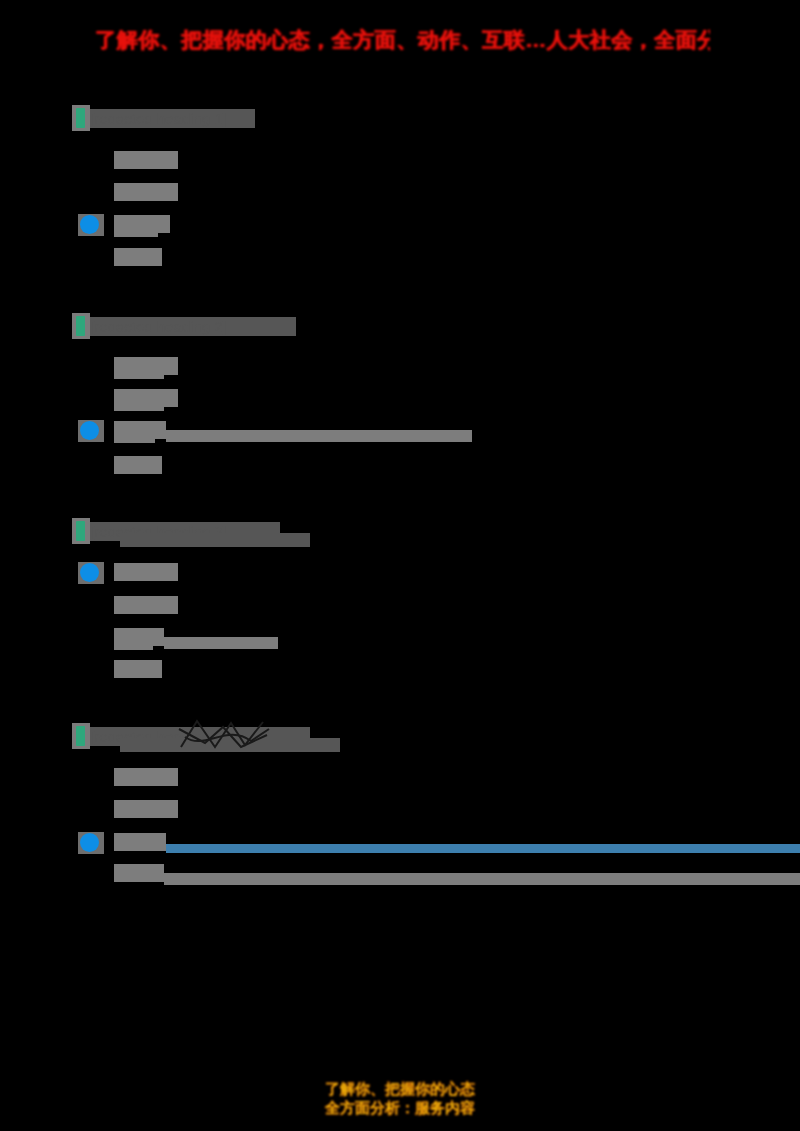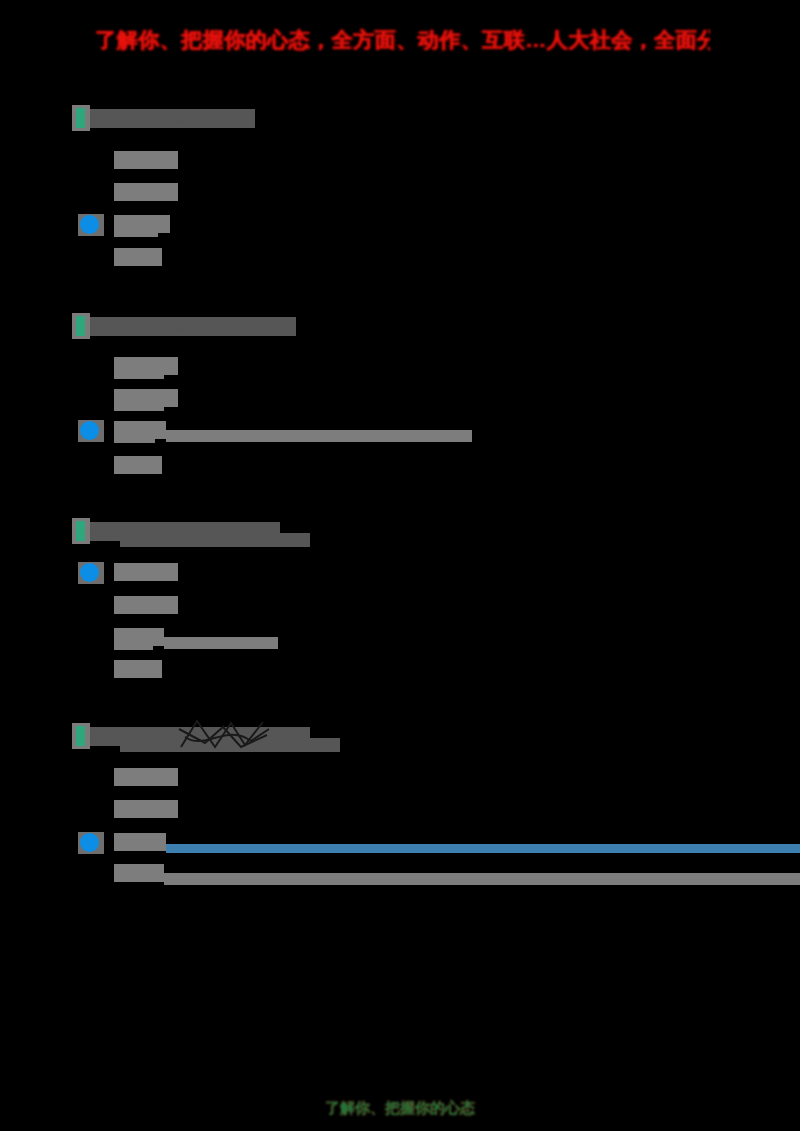--- a/index.html
+++ b/index.html
@@ -156,21 +156,21 @@
     top: 14px;
   }
 
   
   .footer {
     position: absolute;
     left: 0;
     bottom: 14px;
     width: 800px;
     text-align: center;
-    color: #15803d;
+    color: #eab308;
     font-size: 15px;
     font-weight: bold;
     line-height: 19px;
     filter: blur(0.9px);
     text-shadow: 0 0 1px #e8120c;
   }
   .footer-line { display: block; white-space: nowrap; }
 </style>
 </head>
 <body>
@@ -310,15 +310,16 @@
           <div class="item-trail" style="left: 164px; width: 686px;"></div>
           <div class="item-bar" style="width: 50px;">
             <span style="position: absolute; left: 0px; top: 0px; font-size: 0px; color: transparent;">[redacted item 4-4]</span>
           </div>
         </div>
       </div>
     </div>
 
   <div class="footer">
     <span class="footer-line">了解你、把握你的心态</span>
+    <span class="footer-line">全方面分析：服务内容</span>
   </div>
 
 </div>
 
 </body></html>

